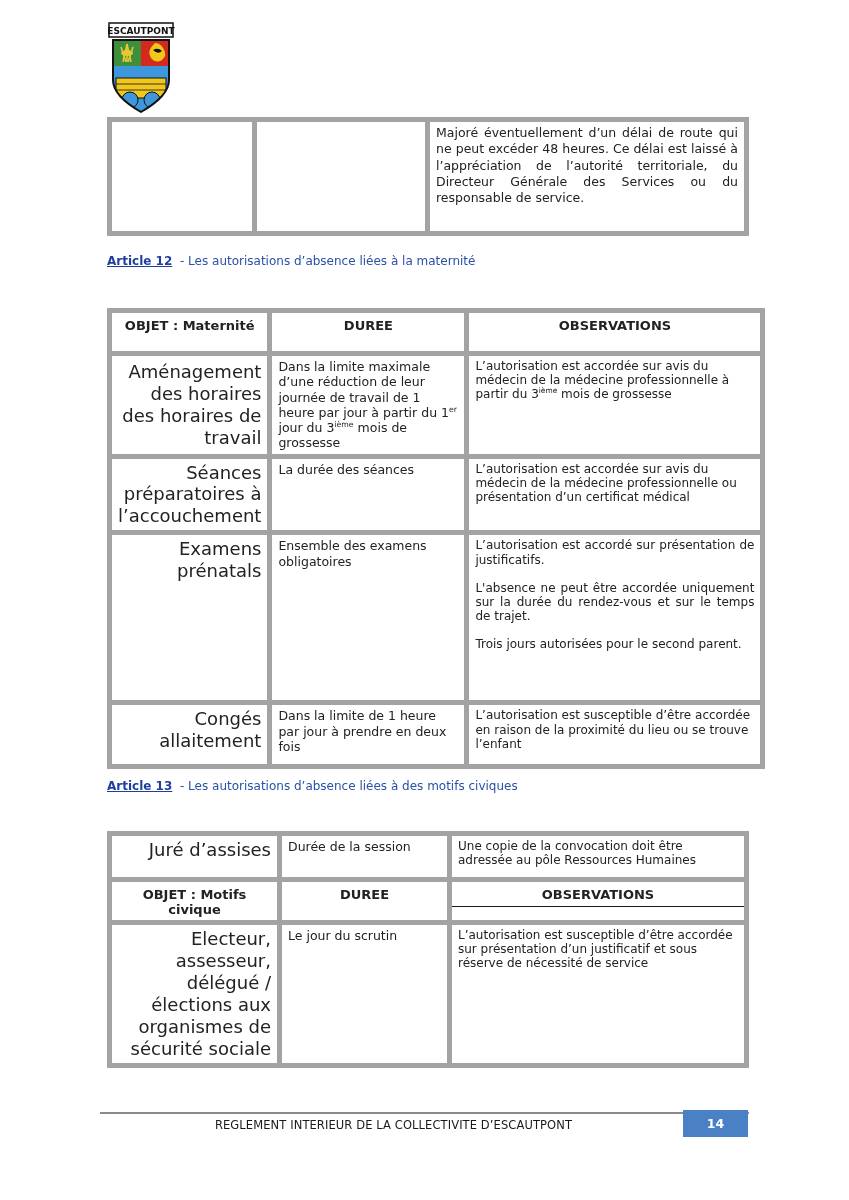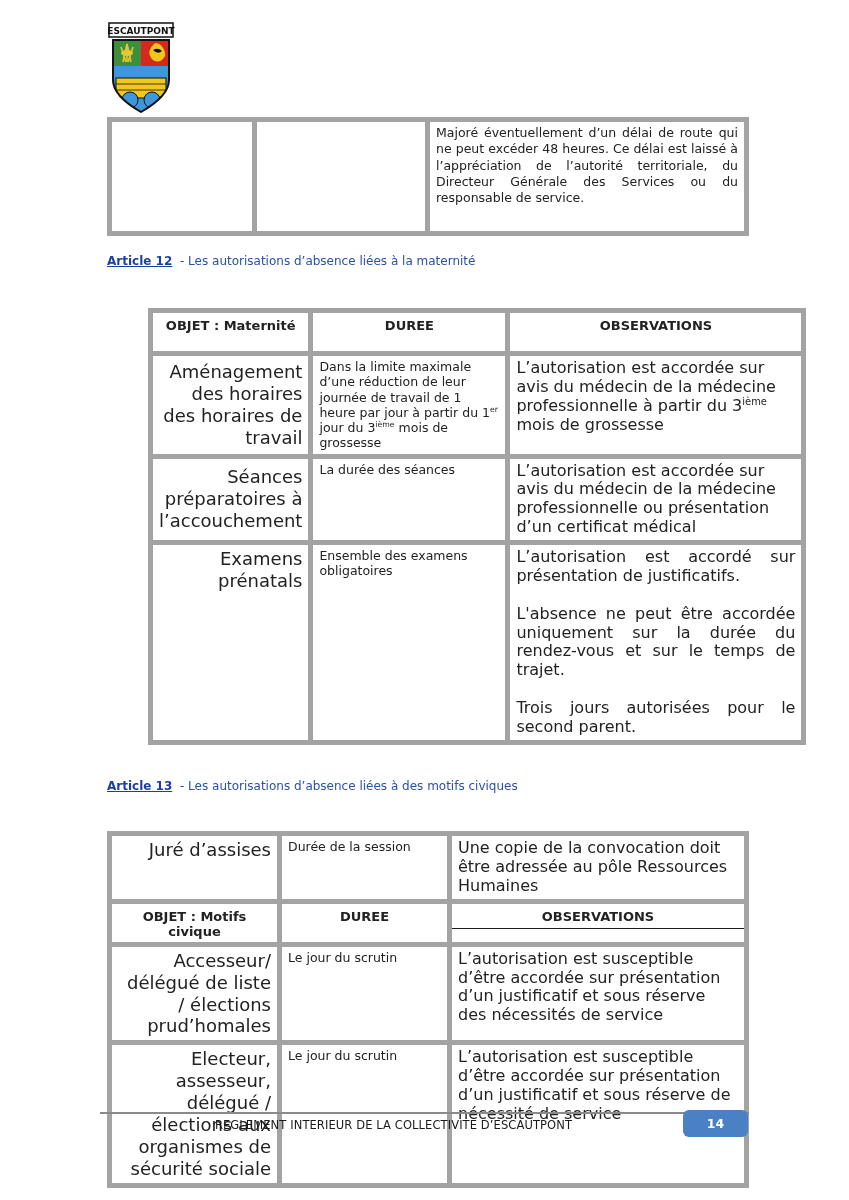--- a/index.html
+++ b/index.html
@@ -18,43 +18,43 @@
   .article-heading { font-size:12px; color:#2a50a8; white-space:nowrap; }
   .article-heading .art-label { font-weight:bold; text-decoration:underline; color:#1f3f9f; }
   .article-heading .art-sep { color:#2a50a8; }
 
   
   table { border-collapse:collapse; table-layout:fixed; }
   td, th { border:5px solid #a3a3a3; vertical-align:top; padding:3px 6px; overflow:hidden; }
   th { font-size:13px; font-weight:bold; text-align:center; padding-top:5px; }
   .c-objet  { text-align:right; font-size:18px; line-height:1.22; }
   .c-duree  { text-align:left;   font-size:12.5px; line-height:1.22; }
-  .c-obs    { text-align:left;   font-size:16px;   line-height:1.18; }
+  .c-obs    { text-align:left;   font-size:12px;   line-height:1.18; }
   .v-mid    { vertical-align:middle; }
   .justify  { text-align:justify; }
   .prelines { white-space:pre-line; }
   sup { font-size:0.62em; line-height:0; }
 
   .t-top { left:107px; top:117px; }
   .t-top td { height:114px; }
   .t-top .c-obs { font-size:12.5px; line-height:1.3; }
 
-  .t-mat { left:107px; top:308px;margin-left:41px; }
+  .t-mat { left:107px; top:308px; }
   .t-civ { left:107px; top:831px; }
 
   .obs-header-cell { position:relative; }
   .obs-subline { position:absolute; left:0; right:0; top:24px; border-top:1px solid #1a1a1a; }
 
   
   .footer-rule  { left:100px; top:1112px; width:649px; height:2px; background:#8a8a8a; }
   .footer-title { left:107px; top:1118px; width:573px; text-align:center;
                   font-weight:normal; font-size:11.5px; color:#1a1a1a; letter-spacing:0.1px; }
   .page-badge   { left:683px; top:1110px; width:65px; height:27px; background:#4a80c4;
                   color:#ffffff; font-weight:bold; font-size:12.5px;
-                  display:flex; align-items:center; justify-content:center;border-radius:6px; }
+                  display:flex; align-items:center; justify-content:center; }
 </style>
 </head>
 <body>
 
 <div class="abs logo">
   <svg width="70" height="94" viewBox="0 0 70 94">
 
     <rect x="3" y="1" width="64" height="14" fill="#ffffff" stroke="#111111" stroke-width="1.5"></rect>
     <text x="35" y="12" text-anchor="middle" font-size="9" font-weight="bold" font-family="DejaVu Sans, sans-serif" fill="#111111">ESCAUTPONT</text>
 
@@ -134,20 +134,25 @@
   </tr>
   <tr style="height:170px">
     <td class="c-objet">Examens prénatals</td>
     <td class="c-duree">Ensemble des examens obligatoires</td>
     <td class="c-obs prelines justify">L’autorisation est accordé sur présentation de justificatifs.
 
 L'absence ne peut être accordée uniquement sur la durée du rendez-vous et sur le temps de trajet.
 
 Trois jours autorisées pour le second parent.</td>
   </tr>
+  <tr style="height:64px">
+    <td class="c-objet">Congés allaitement</td>
+    <td class="c-duree">Dans la limite de 1 heure par jour à prendre en deux fois</td>
+    <td class="c-obs">L’autorisation est susceptible d’être accordée en raison de la proximité du lieu ou se trouve l’enfant</td>
+  </tr>
 </tbody>
   </table>
 
 <div class="abs article-heading" style="left:107px; top:779px;">
   <span class="art-label">Article 13</span><span>&nbsp;</span>
   <span class="art-sep">- </span><span>Les autorisations d’absence liées à des motifs civiques</span>
 </div>
 
 <table class="abs t-civ">
   <colgroup>
@@ -159,25 +164,20 @@
       <tr style="height:46px">
     <td class="c-objet">Juré d’assises</td>
     <td class="c-duree">Durée de la session</td>
     <td class="c-obs">Une copie de la convocation doit être adressée au pôle Ressources Humaines</td>
   </tr>
   <tr style="height:43px">
     <th>OBJET : Motifs civique</th>
     <th>DUREE</th>
     <th class="obs-header-cell"><span>OBSERVATIONS</span><span class="obs-subline"></span></th>
   </tr>
-  <tr style="height:80px">
-    <td class="c-objet">Accesseur/ délégué de liste / élections prud’homales</td>
-    <td class="c-duree">Le jour du scrutin</td>
-    <td class="c-obs">L’autorisation est susceptible d’être accordée sur présentation d’un justificatif et sous réserve des nécessités de service</td>
-  </tr>
   <tr style="height:78px">
     <td class="c-objet">Electeur, assesseur, délégué / élections aux organismes de sécurité sociale</td>
     <td class="c-duree">Le jour du scrutin</td>
     <td class="c-obs">L’autorisation est susceptible d’être accordée sur présentation d’un justificatif et sous réserve de nécessité de service</td>
   </tr>
 </tbody>
   </table>
 
 <div class="abs footer-rule"></div>
 <div class="abs footer-title">REGLEMENT INTERIEUR DE LA COLLECTIVITE D’ESCAUTPONT</div>

